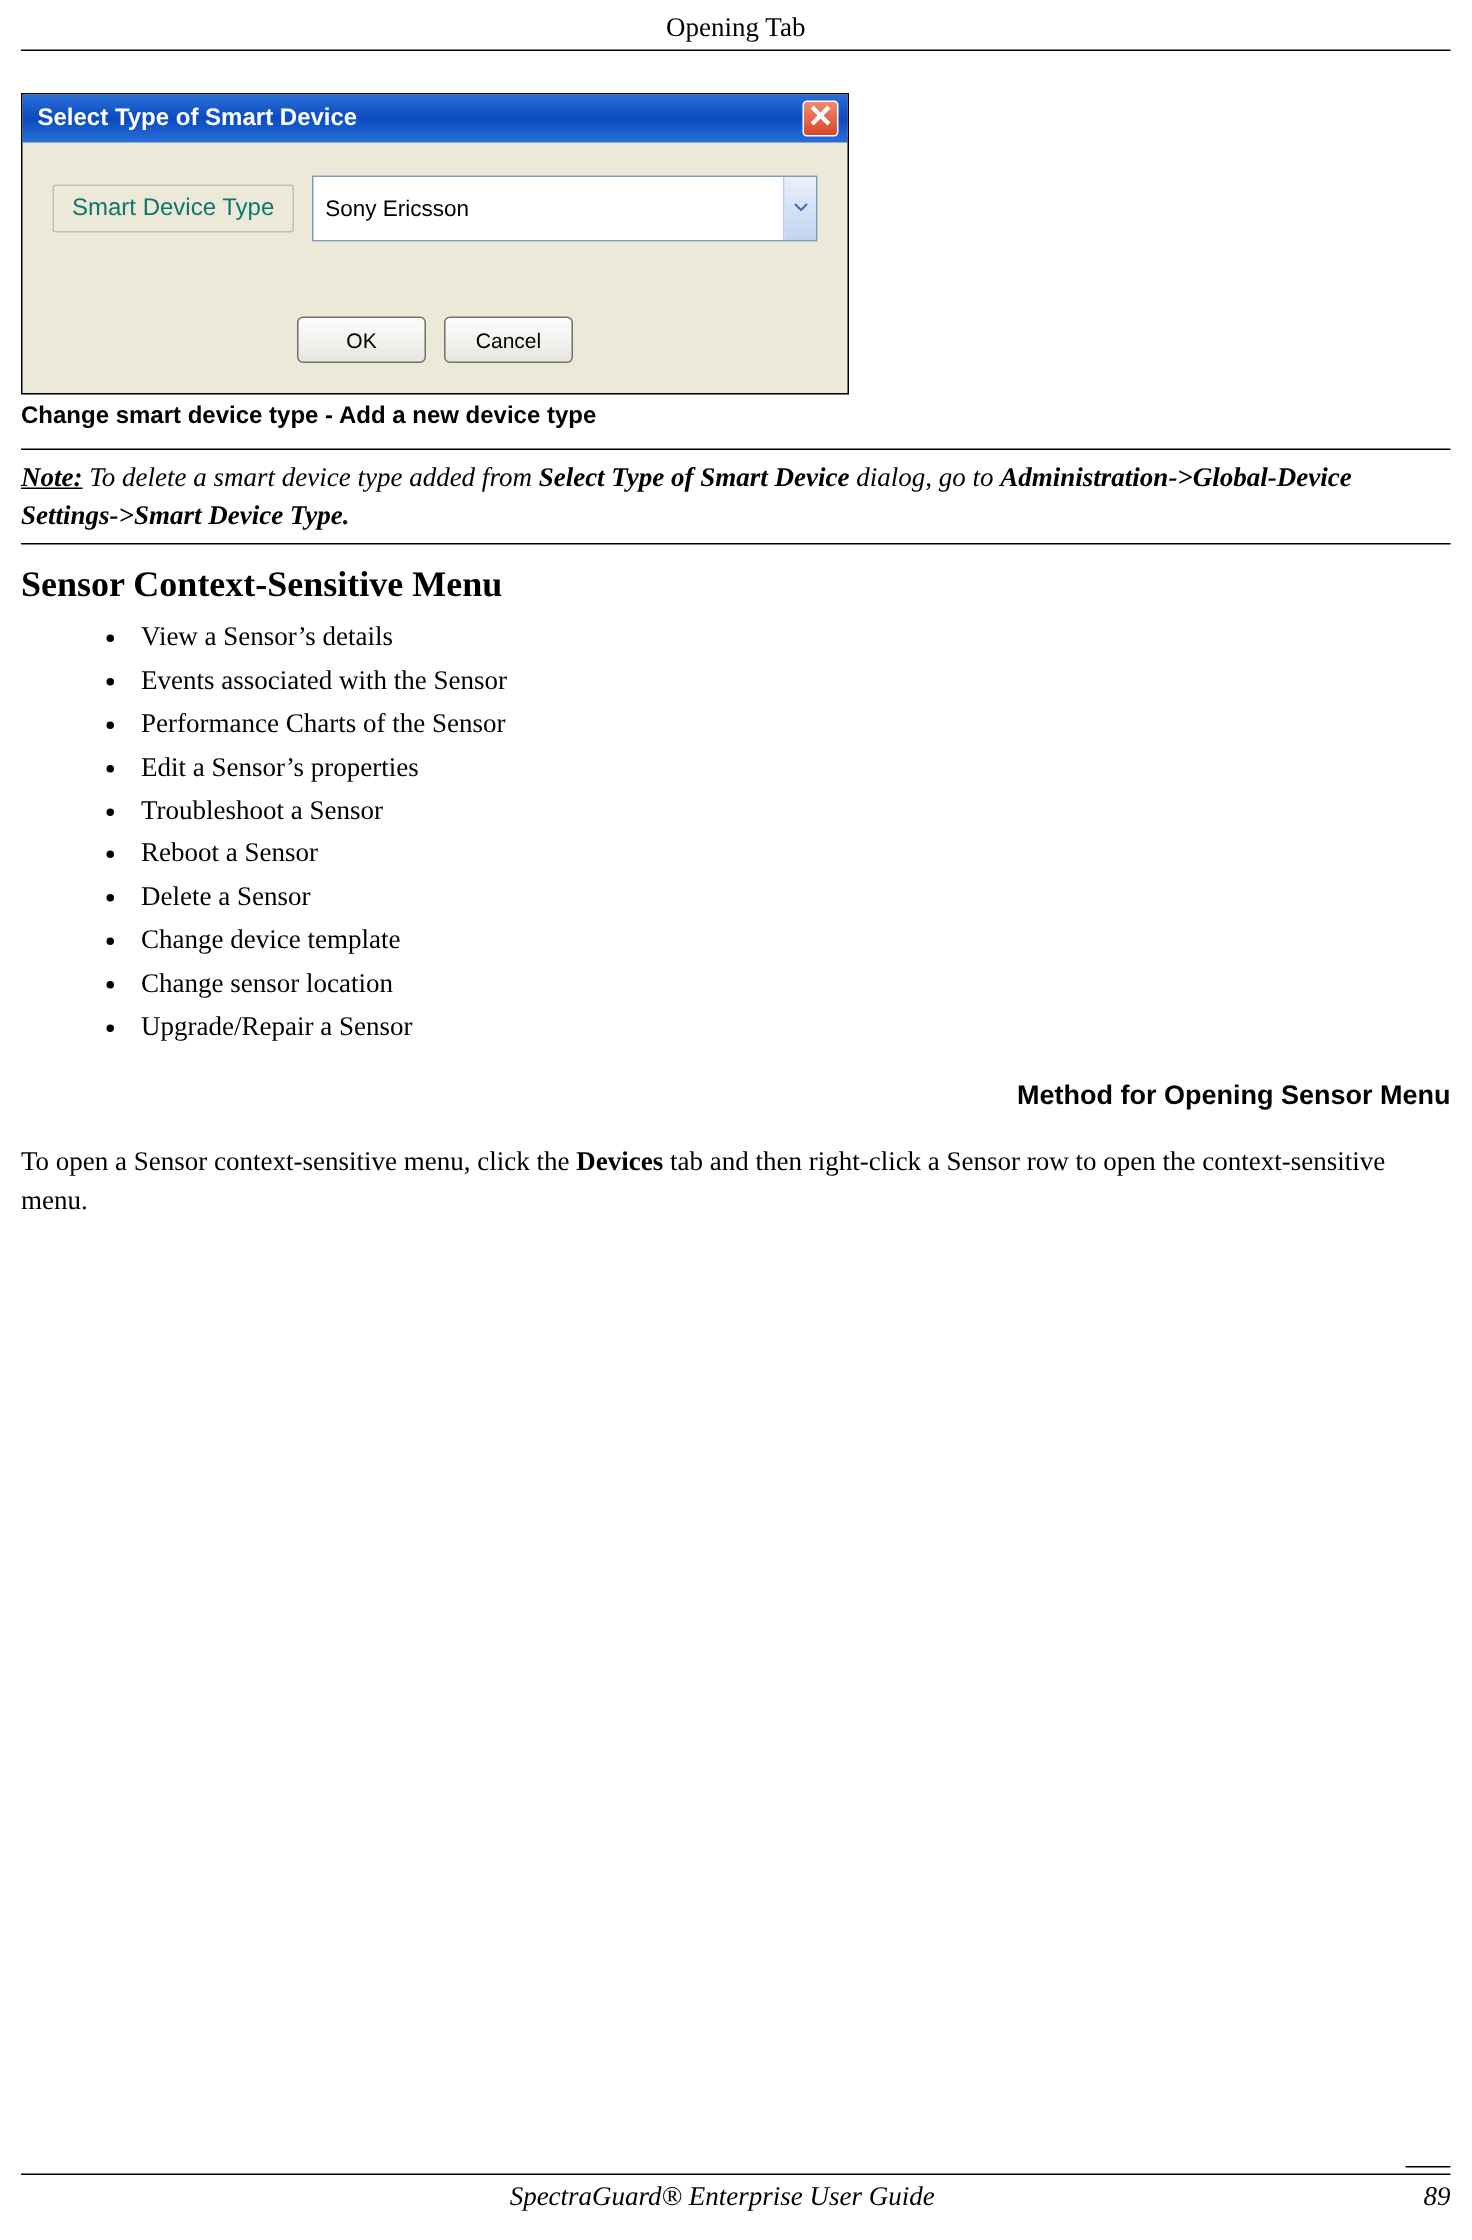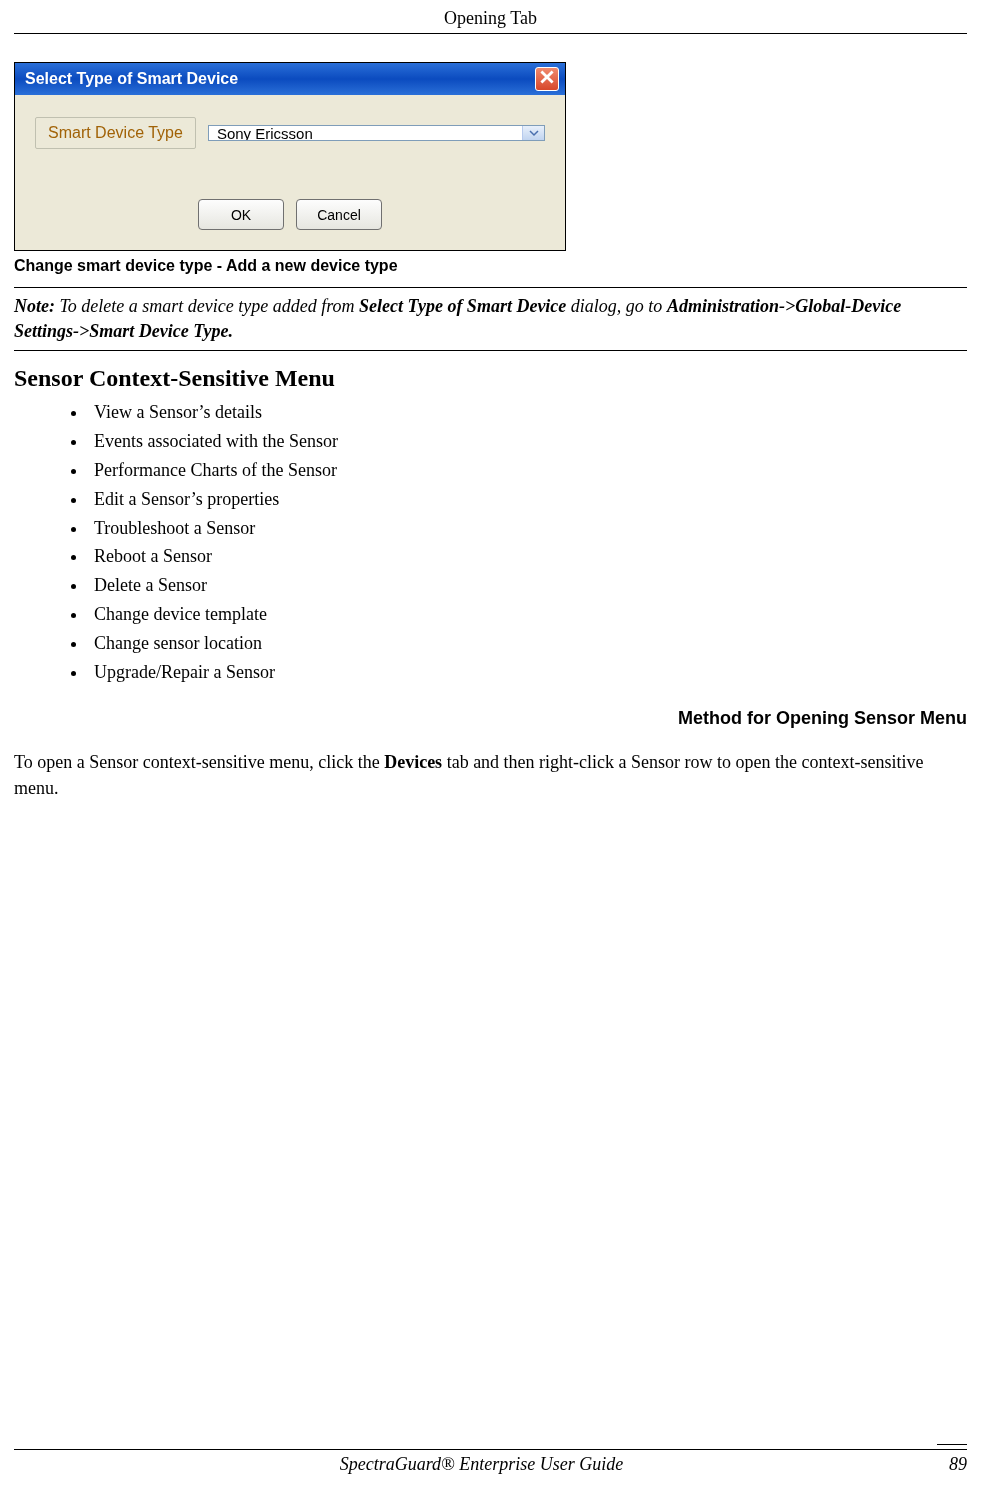--- a/index.html
+++ b/index.html
@@ -60,30 +60,30 @@
     align-items: center;
     gap: 12px;
     margin-bottom: 50px;
   }
   .field-label-box {
     background: #ece9d8;
     border: 1px solid #c0c0b0;
     padding: 6px 12px;
     font-family: Tahoma, Verdana, sans-serif;
     font-size: 16px;
-    color: #a16207;
+    color: #0f766e;
     border-radius: 2px;
   }
   .combo {
     flex: 1;
     display: flex;
     align-items: stretch;
     border: 1px solid #7f9db9;
     background: #fff;
-    height: 16px;
+    height: 44px;
   }
   .combo-input {
     flex: 1;
     border: none;
     outline: none;
     padding: 0 8px;
     font-family: Tahoma, Verdana, sans-serif;
     font-size: 15px;
     background: transparent;
   }
@@ -121,21 +121,21 @@
     margin-top: 6px;
   }
   .note-block {
     border-top: 1.5px solid #000;
     border-bottom: 1.5px solid #000;
     padding: 6px 0;
     margin-top: 12px;
     font-size: 18px;
     line-height: 1.4;
   }
-  .note-block .lbl { font-weight: bold; font-style: italic; }
+  .note-block .lbl { font-weight: bold; font-style: italic; text-decoration: underline; }
   .note-block .body-text { font-style: italic; margin-top: 32px; }
   .note-block .strong-ital { font-weight: bold; font-style: italic; }
   .section-heading {
     font-size: 24px;
     font-weight: bold;
     margin-top: 14px;
   }
   .body-para {
     font-size: 18px;
     line-height: 1.45;

